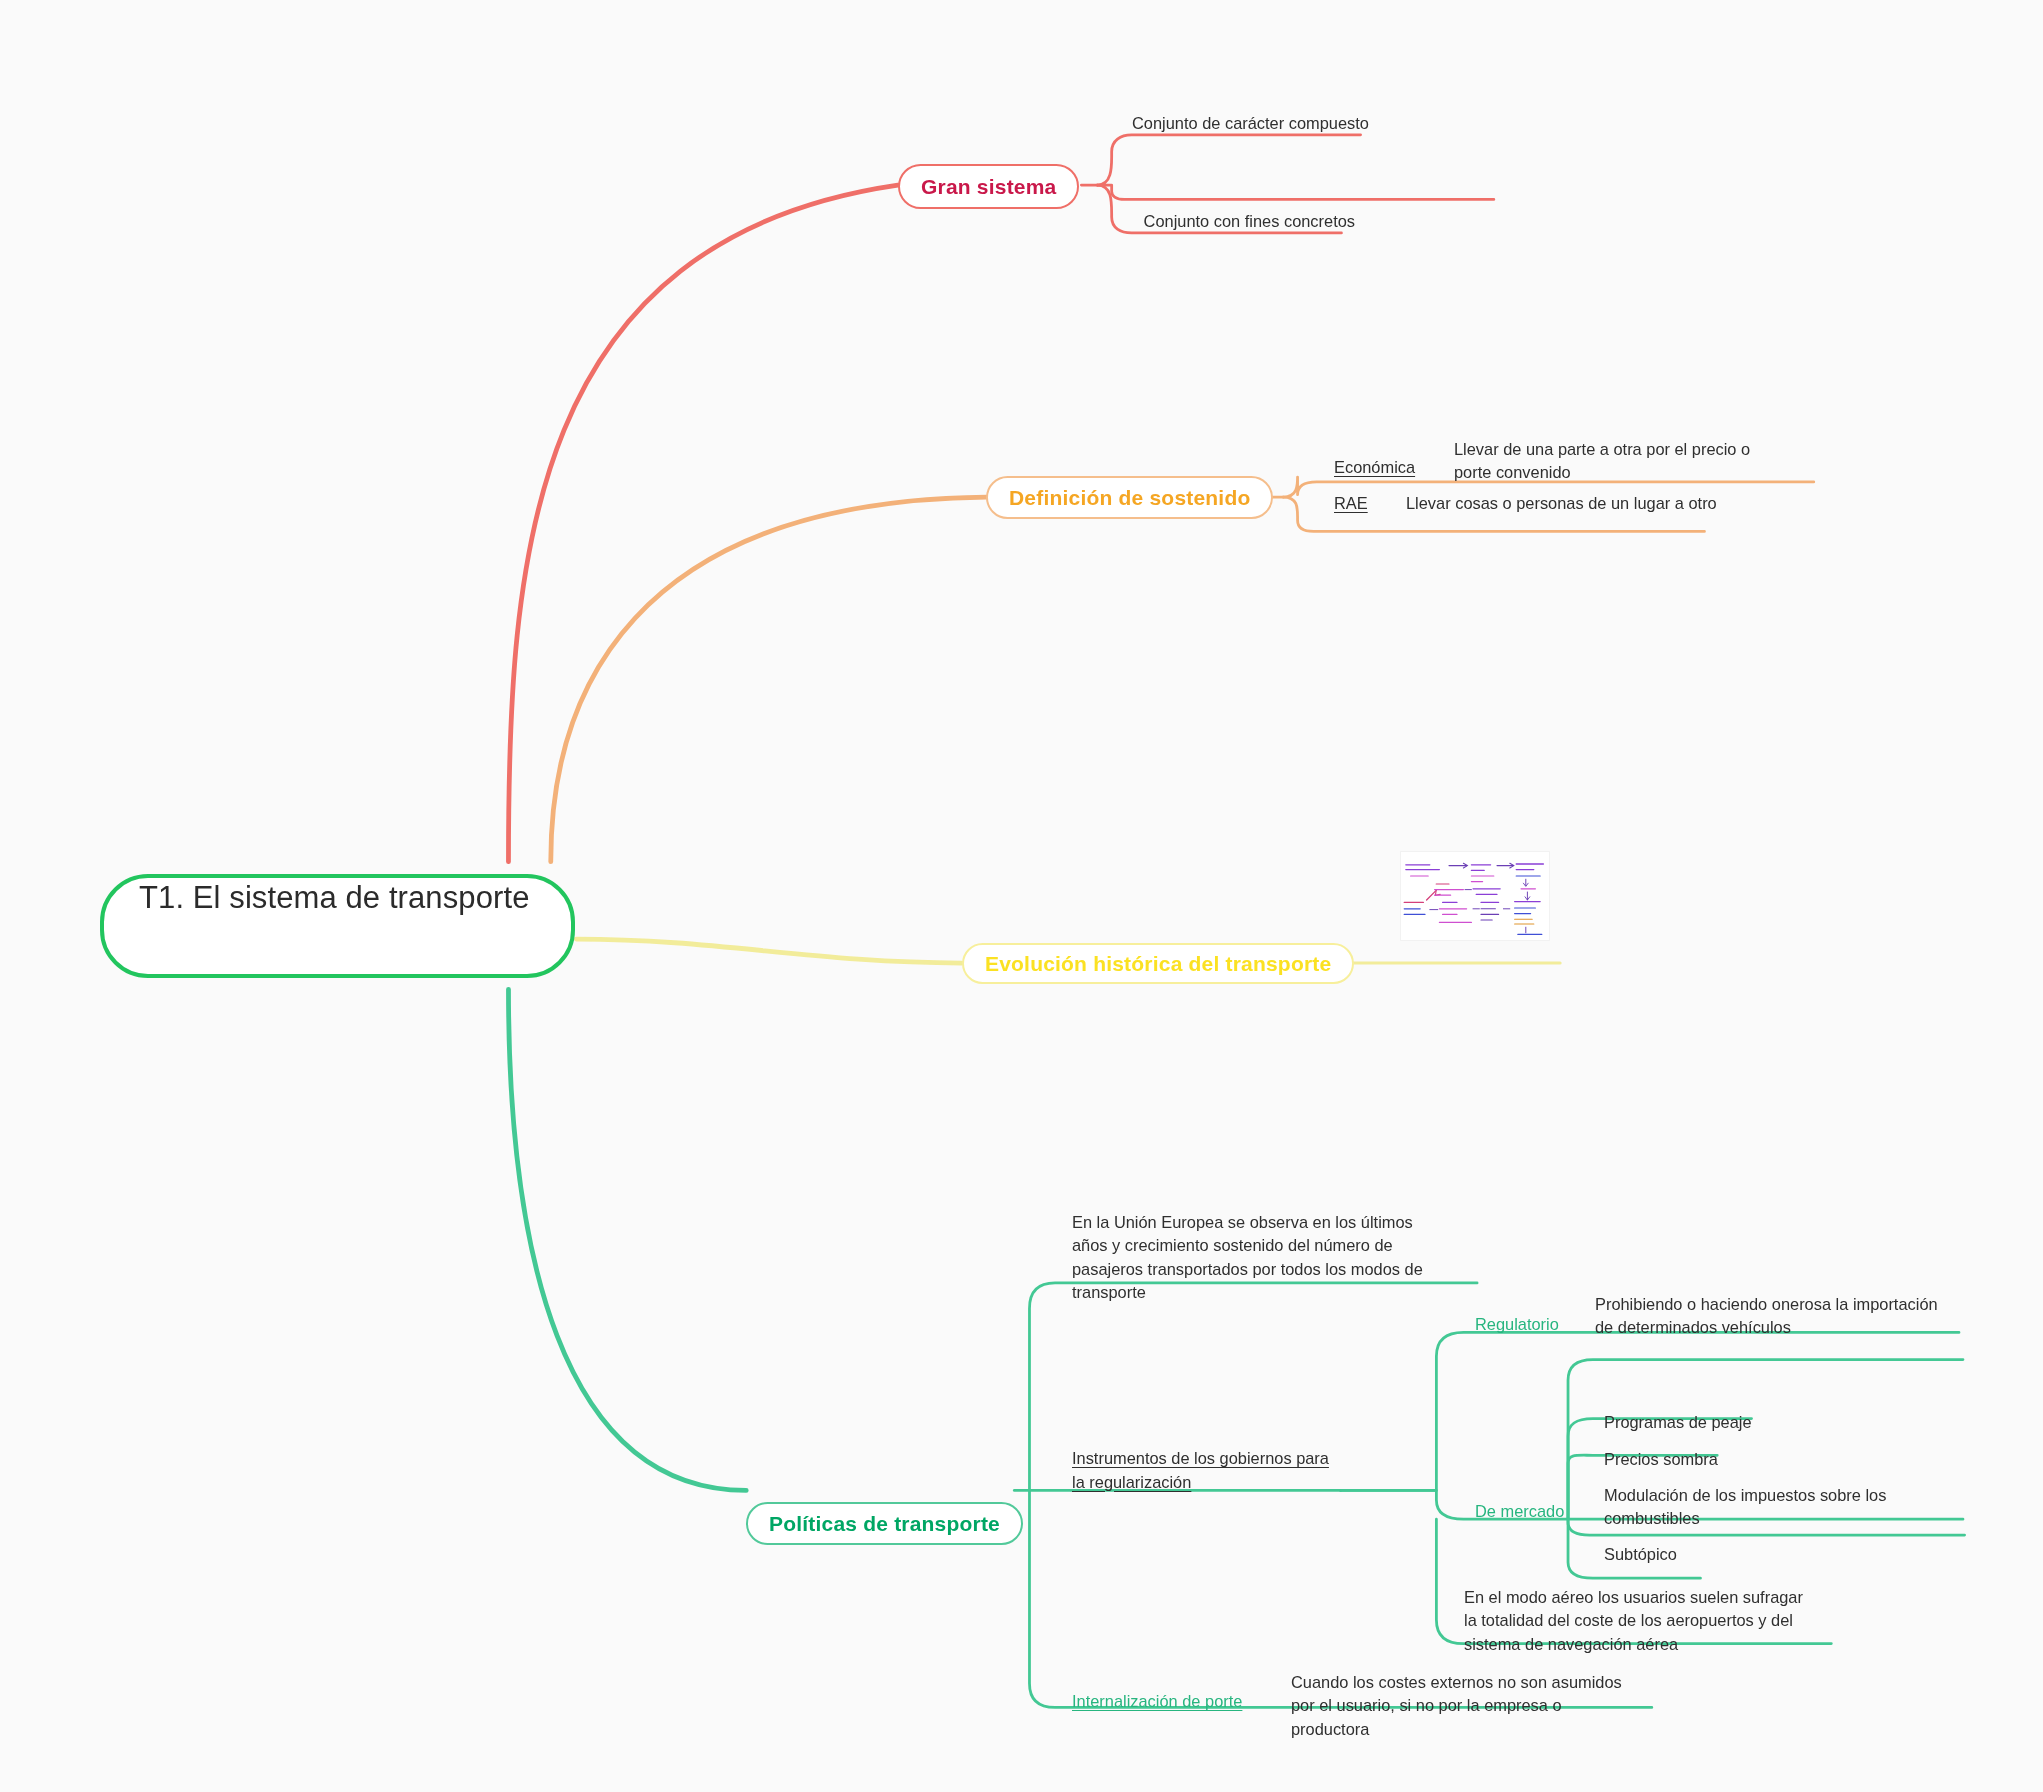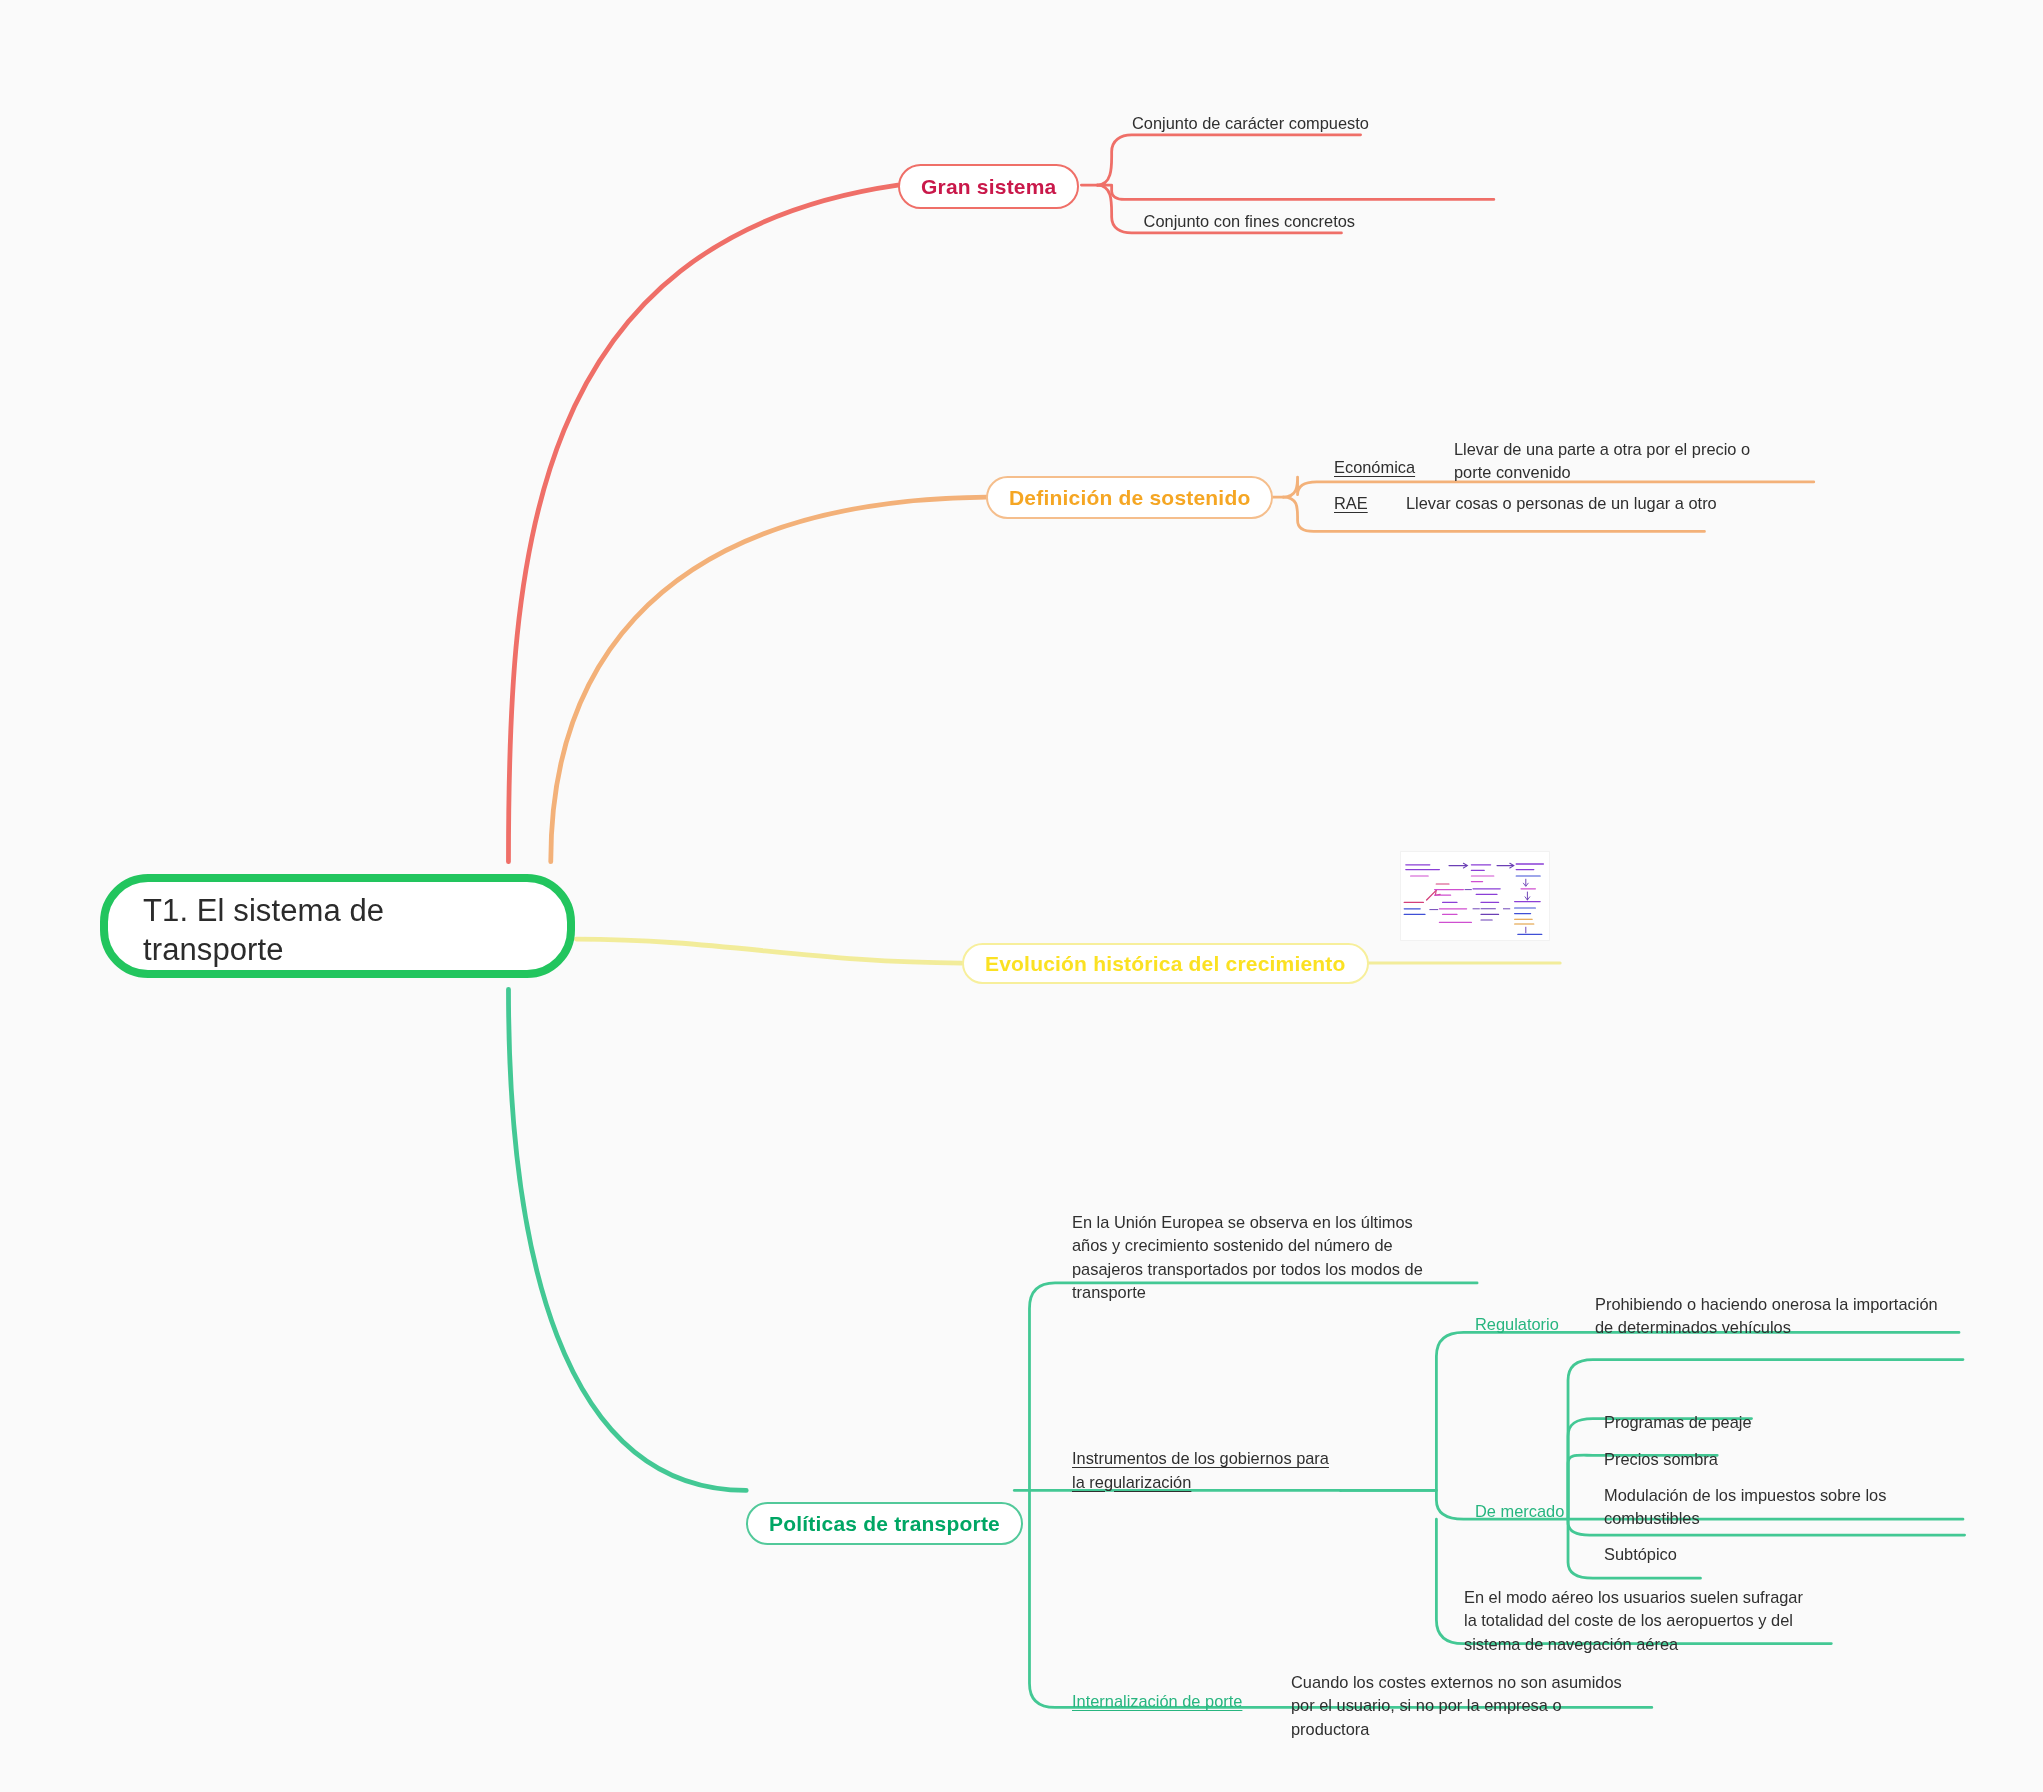--- a/index.html
+++ b/index.html
@@ -11,23 +11,23 @@
     position:relative;
   }
   #canvas{position:absolute;left:0;top:0;width:2043px;height:1792px;}
   #links{position:absolute;left:0;top:0;width:2043px;height:1792px;pointer-events:none;}
 
   
   .root-node{
     position:absolute;
     box-sizing:border-box;
     background:#ffffff;
-    border:8px solid #22c55e;
+    border:4px solid #22c55e;
     border-radius:48px;
-    display:flex;align-items:flex-end;
+    display:flex;align-items:flex-start;
     padding:0 35px;
   }
   .root-node .root-label{
     font-size:31px;
     line-height:1.28;
     color:#2b2b2b;
     font-weight:400;
     letter-spacing:0.1px;
   }
 
@@ -158,21 +158,21 @@
     <span>Definición de sostenido</span>
   </div>
 
   <div class="ulabel dark" style="left:1334px;top:456px;">Económica</div>
   <div class="leaf" style="left:1454px;top:438px;width:335px;">Llevar de una parte a otra por el precio o porte convenido</div>
 
   <div class="ulabel dark" style="left:1334px;top:492px;">RAE</div>
   <div class="leaf" style="left:1406px;top:492px;width:319px;">Llevar cosas o personas de un lugar a otro</div>
 
   <div class="pill yellow" style="left:962px;top:943px;height:41px;">
-    <span>Evolución histórica del crecimiento</span>
+    <span>Evolución histórica del transporte</span>
   </div>
 
   <div class="thumb" style="left:1401px;top:852px;width:148px;height:88px;">
     <svg width="148" height="88" viewBox="0 0 185 110" xmlns="http://www.w3.org/2000/svg">
       <rect x="0" y="0" width="185" height="110" fill="#ffffff"></rect>
       <g stroke-linecap="round" fill="none">
 
         <g stroke="#8b3fd6" stroke-width="1.6">
           <path d="M6 16 h30"></path>
             <path d="M6 22 h42"></path>

